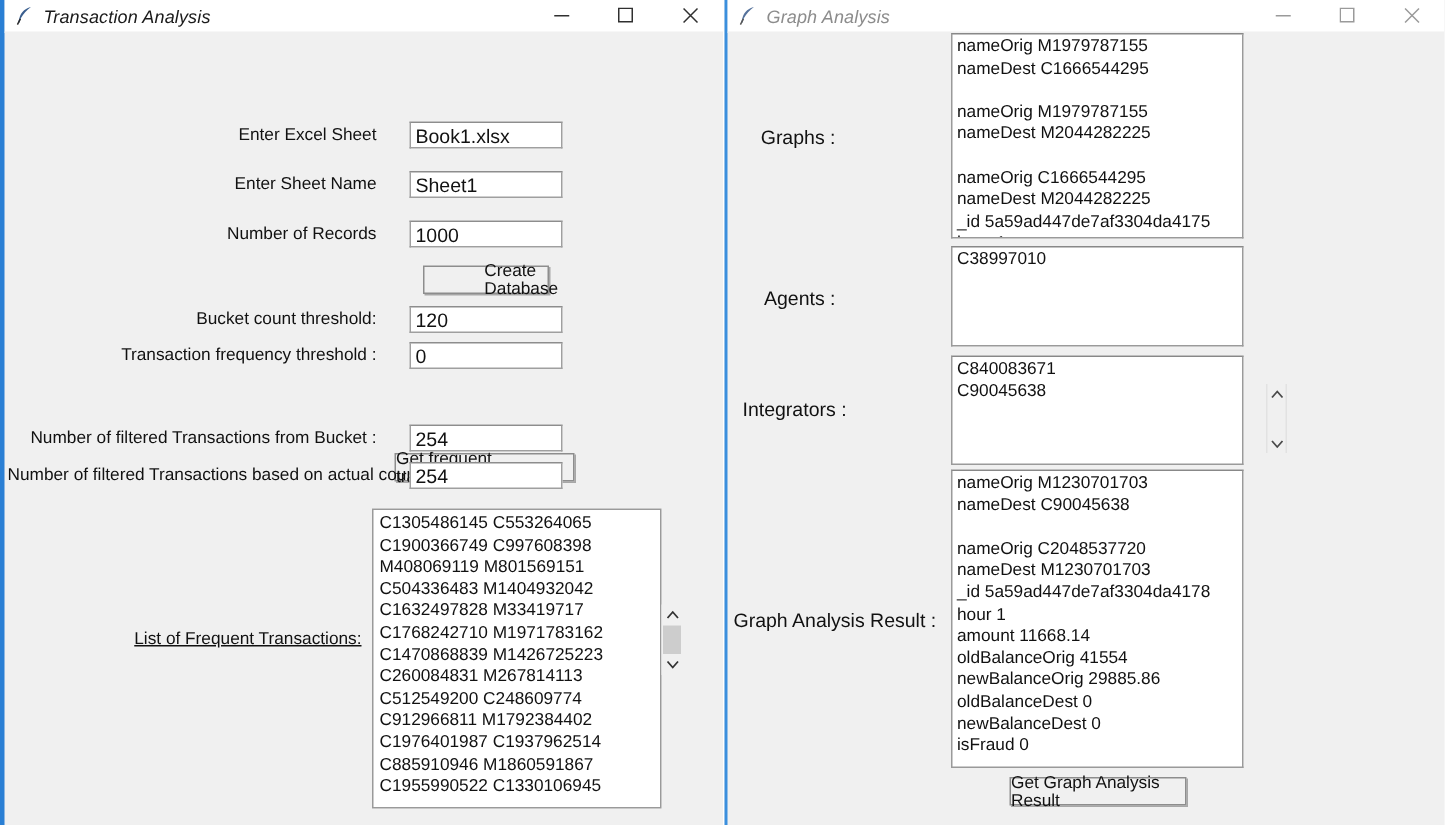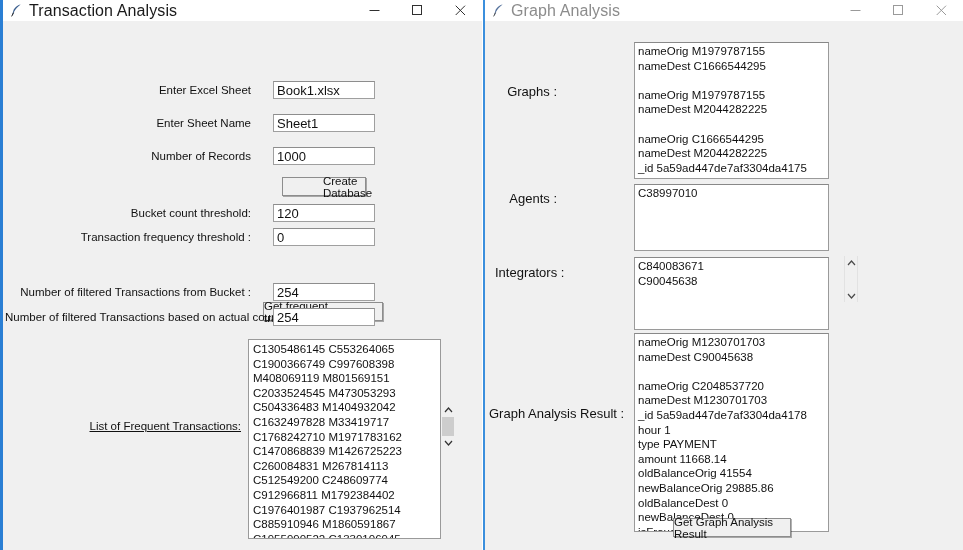--- a/index.html
+++ b/index.html
@@ -16,21 +16,21 @@
   #win-left{left:0;width:482px;border-left:3px solid #2a7fd4;box-sizing:border-box;}
   #win-right{left:483px;width:480px;border-left:2px solid #3b8fdd;box-sizing:border-box;}
 
   .titlebar{
     position:relative;height:21px;background:#ffffff;
     display:flex;align-items:center;
   }
   #win-left .titlebar{border-bottom:1px solid #f0f0f0;}
   #win-right .titlebar{border-bottom:1px solid #f0f0f0;}
   .tb-icon{width:26px;display:flex;align-items:center;justify-content:center;}
-  .tb-title{font-size:16px;color:#1a1a1a;letter-spacing:.1px;}
+  .tb-title{font-size:12px;color:#1a1a1a;letter-spacing:.1px;font-style:italic;}
   #win-right .tb-title{color:#8c8c8c;}
   .tb-spacer{flex:1;}
   .tb-btn{width:43px;height:21px;display:flex;align-items:center;justify-content:center;color:#303030;}
   #win-right .tb-btn{color:#9a9a9a;}
   .tb-btn svg{display:block;}
 
   
   .lbl{
     position:absolute;font-size:11.5px;color:#111;white-space:nowrap;
     text-align:right;
@@ -65,21 +65,20 @@
   .vsb .arrow{height:14px;display:flex;align-items:center;justify-content:center;color:#303030;}
   .vsb .track{flex:1;width:100%;position:relative;}
   .vsb .thumb{position:absolute;left:1px;right:1px;background:#cdcdcd;}
 
   
   .rlbl{position:absolute;font-size:13px;color:#111;white-space:nowrap;text-align:right;}
   .textbox{
     position:absolute;box-sizing:border-box;
     background:#ffffff;border:1px solid #9a9a9a;border-top-color:#888;
     overflow:hidden;
-    margin-top:20px;
   }
   .textbox .rows{padding:1px 0 0 3px;}
   .trow{font-size:11.5px;color:#111;line-height:14.6px;white-space:nowrap;min-height:14.6px;}
 
   .sb-outer{position:absolute;box-sizing:border-box;background:#f0f0f0;
             border-left:1px solid #e2e2e2;border-right:1px solid #e2e2e2;
             display:flex;flex-direction:column;align-items:center;justify-content:space-between;}
   .sb-outer .arrow{height:13px;display:flex;align-items:center;justify-content:center;color:#4a4a4a;}
 </style>
 </head>
@@ -140,21 +139,20 @@
     <div class="lbl" style="left:2px;top:311px;width:246px;">Number of filtered Transactions based on actual count :</div>
     <input class="entry" style="left: 270px; top: 308px; width: 102px;" value="254">
 
     <div class="lbl" style="left:10px;top:420px;width:228px;text-decoration:underline;">List of Frequent Transactions:</div>
 
     <div class="listbox" style="left:245px;top:327px;width:193px;height:200px;margin-top:12px;">
       <div class="rows" id="tx-rows">
           <div class="lrow">C1305486145 C553264065</div>
           <div class="lrow">C1900366749 C997608398</div>
           <div class="lrow">M408069119 M801569151</div>
-          <div class="lrow">C2033524545 M473053293</div>
           <div class="lrow">C504336483 M1404932042</div>
           <div class="lrow">C1632497828 M33419717</div>
           <div class="lrow">C1768242710 M1971783162</div>
           <div class="lrow">C1470868839 M1426725223</div>
           <div class="lrow">C260084831 M267814113</div>
           <div class="lrow">C512549200 C248609774</div>
           <div class="lrow">C912966811 M1792384402</div>
           <div class="lrow">C1976401987 C1937962514</div>
           <div class="lrow">C885910946 M1860591867</div>
           <div class="lrow">C1955990522 C1330106945</div>
@@ -240,21 +238,20 @@
     <div class="rlbl" style="left:4px;top:406px;width:120px;">Graph Analysis Result :</div>
     <div class="textbox" style="left:149px;top:313px;width:195px;height:199px;">
       <div class="rows" id="result-rows">
           <div class="trow">nameOrig M1230701703</div>
           <div class="trow">nameDest C90045638</div>
           <div class="trow">&nbsp;</div>
           <div class="trow">nameOrig C2048537720</div>
           <div class="trow">nameDest M1230701703</div>
           <div class="trow">_id 5a59ad447de7af3304da4178</div>
           <div class="trow">hour 1</div>
-          <div class="trow">type PAYMENT</div>
           <div class="trow">amount 11668.14</div>
           <div class="trow">oldBalanceOrig 41554</div>
           <div class="trow">newBalanceOrig 29885.86</div>
           <div class="trow">oldBalanceDest 0</div>
           <div class="trow">newBalanceDest 0</div>
           <div class="trow">isFraud 0</div>
         </div>
     </div>
 
     <div class="btn" style="left:188px;top:518px;width:118px;">Get Graph Analysis Result</div>

